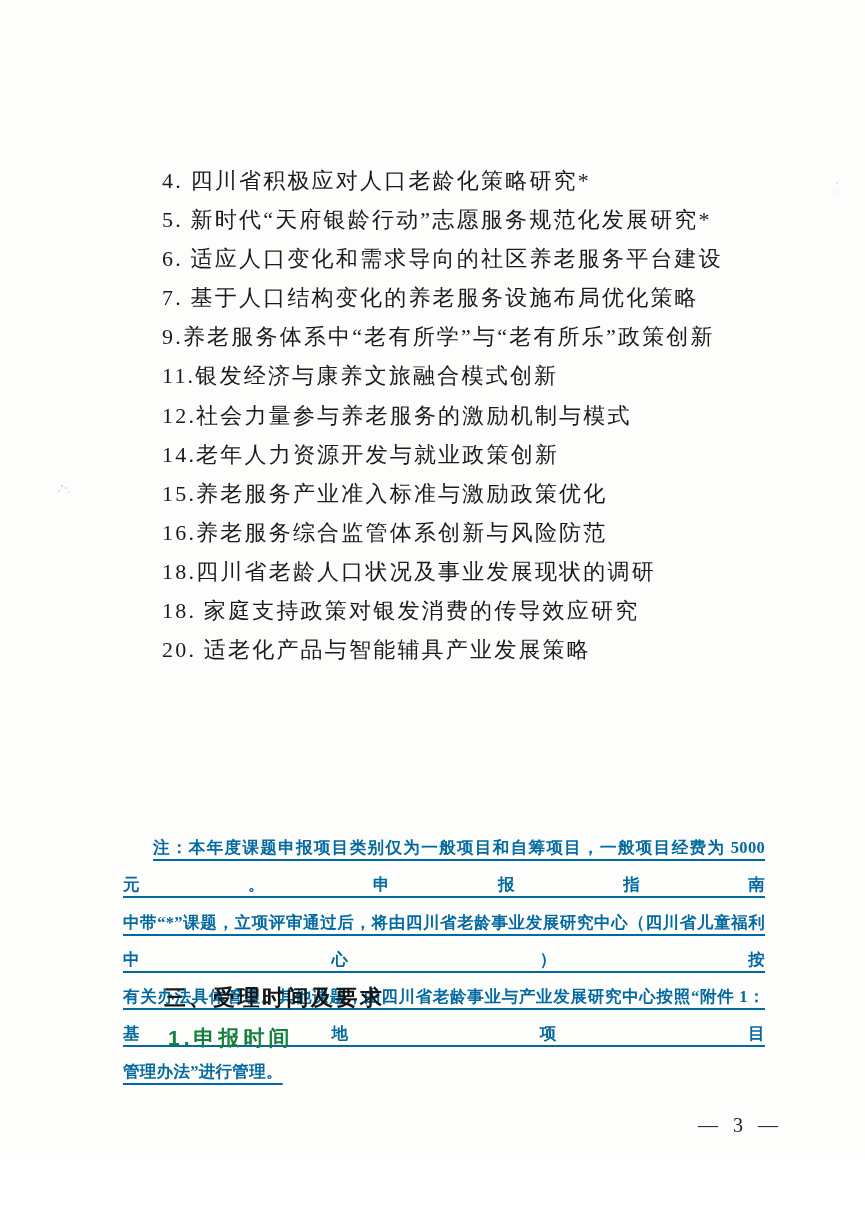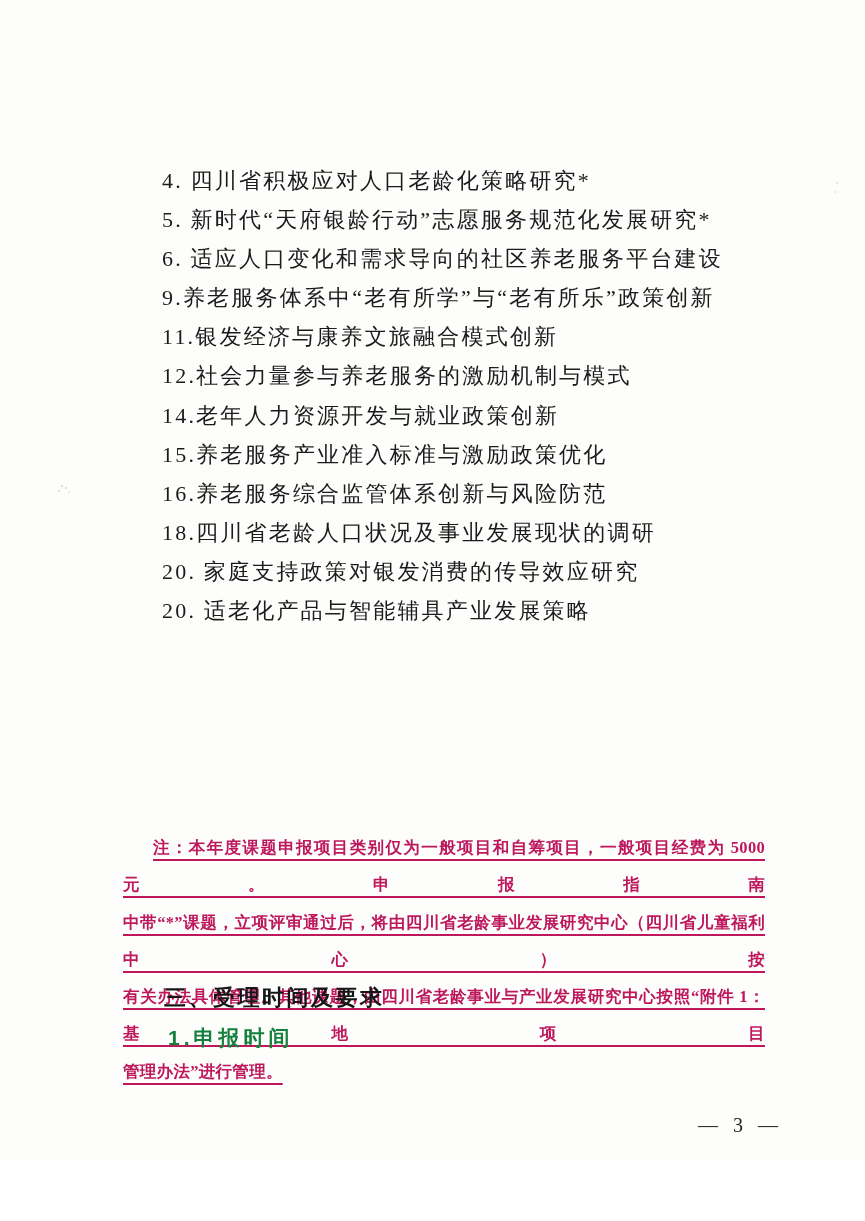--- a/index.html
+++ b/index.html
@@ -31,21 +31,21 @@
     font-weight: 400;
     color: #1b1b1b;
   }
   
   .note-block {
     position: absolute;
     left: 123px;
     top: 829px;
     width: 642px;
     font-weight: 700;
-    color: #be185d;
+    color: #0369a1;
   }
   .note-line {
     font-size: 16.5px;
     line-height: 37.3px;
     letter-spacing: 0.3px;
     text-decoration: underline;
     text-decoration-thickness: 1.5px;
     text-underline-offset: 6px;
   }
   .note-line.fill {
@@ -113,28 +113,29 @@
 </style>
 </head>
 <body>
 
 <div class="page">
 
   <div class="topic-list">
     <div class="topic-line">4. 四川省积极应对人口老龄化策略研究*</div>
     <div class="topic-line">5. 新时代“天府银龄行动”志愿服务规范化发展研究*</div>
     <div class="topic-line">6. 适应人口变化和需求导向的社区养老服务平台建设</div>
+    <div class="topic-line">7. 基于人口结构变化的养老服务设施布局优化策略</div>
     <div class="topic-line">9.养老服务体系中“老有所学”与“老有所乐”政策创新</div>
     <div class="topic-line">11.银发经济与康养文旅融合模式创新</div>
     <div class="topic-line">12.社会力量参与养老服务的激励机制与模式</div>
     <div class="topic-line">14.老年人力资源开发与就业政策创新</div>
     <div class="topic-line">15.养老服务产业准入标准与激励政策优化</div>
     <div class="topic-line">16.养老服务综合监管体系创新与风险防范</div>
     <div class="topic-line">18.四川省老龄人口状况及事业发展现状的调研</div>
-    <div class="topic-line">20. 家庭支持政策对银发消费的传导效应研究</div>
+    <div class="topic-line">18. 家庭支持政策对银发消费的传导效应研究</div>
     <div class="topic-line">20. 适老化产品与智能辅具产业发展策略</div>
   </div>
 
   <div class="note-block">
     <div class="note-line fill first">注：本年度课题申报项目类别仅为一般项目和自筹项目，一般项目经费为 5000 元。申报指南</div>
     <div class="note-line fill">中带“*”课题，立项评审通过后，将由四川省老龄事业发展研究中心（四川省儿童福利中心）按</div>
     <div class="note-line fill">有关办法具体管理。其他课题，由四川省老龄事业与产业发展研究中心按照“附件 1：基地项目</div>
     <div class="note-line">管理办法”进行管理。</div>
   </div>
 

